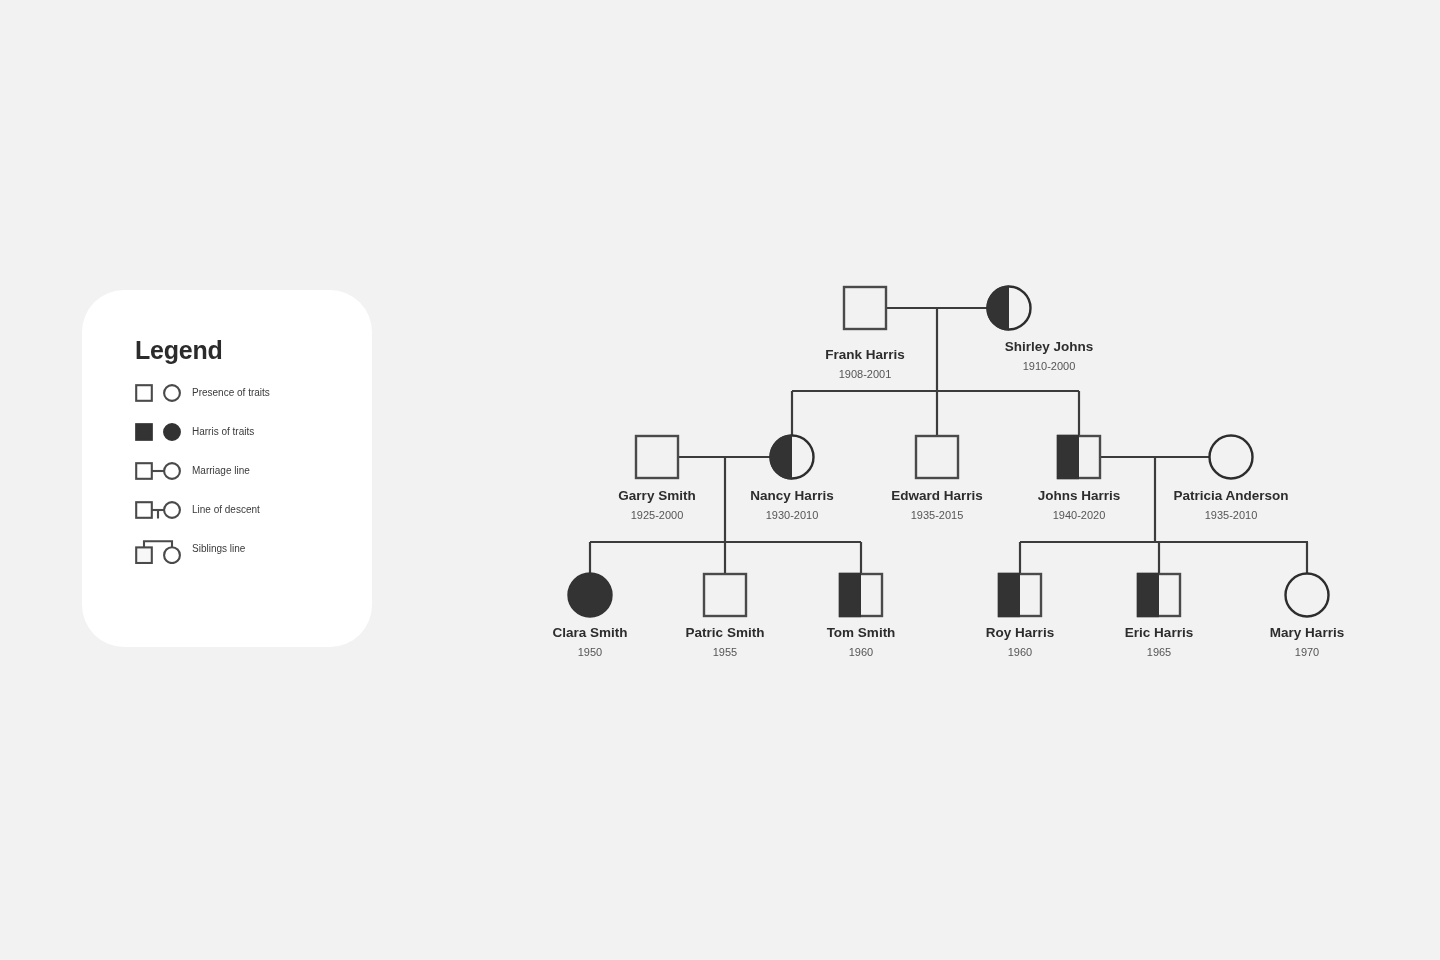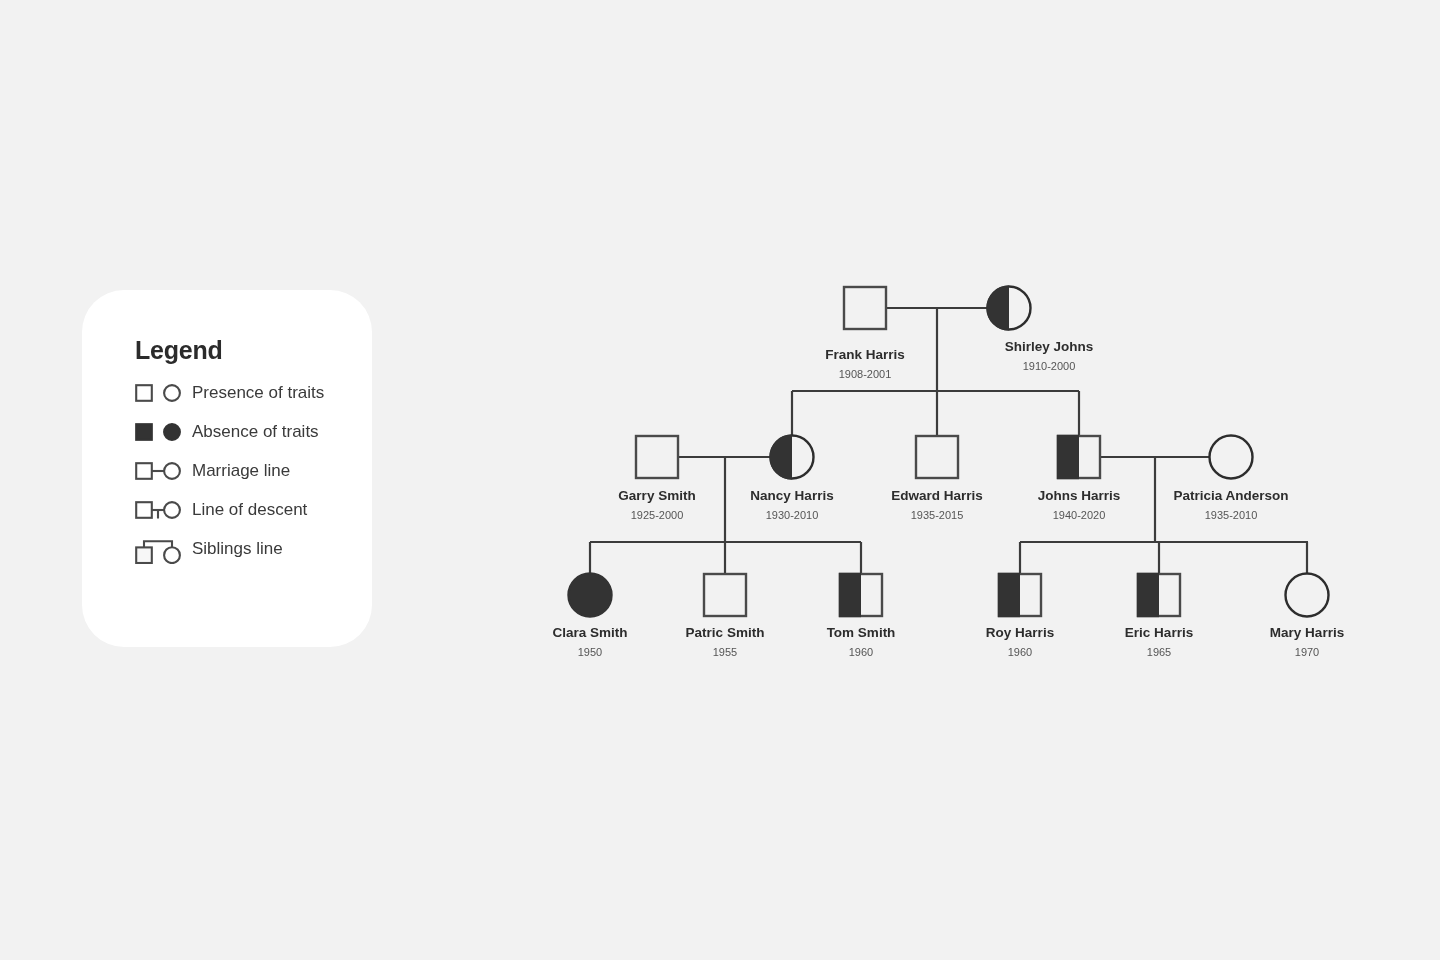--- a/index.html
+++ b/index.html
@@ -56,21 +56,21 @@
     position: absolute;
     left: 0;
     top: 0;
     width: 48px;
     height: 22px;
   }
   .legend-label {
     position: absolute;
     left: 57px;
     top: 2px;
-    font-size: 17px;
+    font-size: 10px;
     color: #3a3a3a;
     line-height: 18px;
     white-space: nowrap;
   }
 
   
   .ped {
     position: absolute;
     left: 0;
     top: 0;
@@ -116,21 +116,21 @@
         <div class="legend-label">Presence of traits</div>
       </div>
 
       <div class="legend-row">
         <div class="legend-sym">
           <svg width="48" height="22" viewBox="0 0 48 22">
             <rect x="1.2" y="3.2" width="15.6" height="15.6" fill="#333333" stroke="#333333" stroke-width="2.1"></rect>
             <circle cx="37" cy="11" r="7.9" fill="#333333" stroke="#333333" stroke-width="2.1"></circle>
           </svg>
         </div>
-        <div class="legend-label">Absence of traits</div>
+        <div class="legend-label">Harris of traits</div>
       </div>
 
 
       <div class="legend-row">
         <div class="legend-sym">
           <svg width="48" height="22" viewBox="0 0 48 22">
             <rect x="1.2" y="3.2" width="15.6" height="15.6" fill="none" stroke="#4a4a4a" stroke-width="2.1"></rect>
             <line x1="16.8" y1="11" x2="29.1" y2="11" stroke="#4a4a4a" stroke-width="2.1"></line>
             <circle cx="37" cy="11" r="7.9" fill="none" stroke="#4a4a4a" stroke-width="2.1"></circle>
           </svg>

